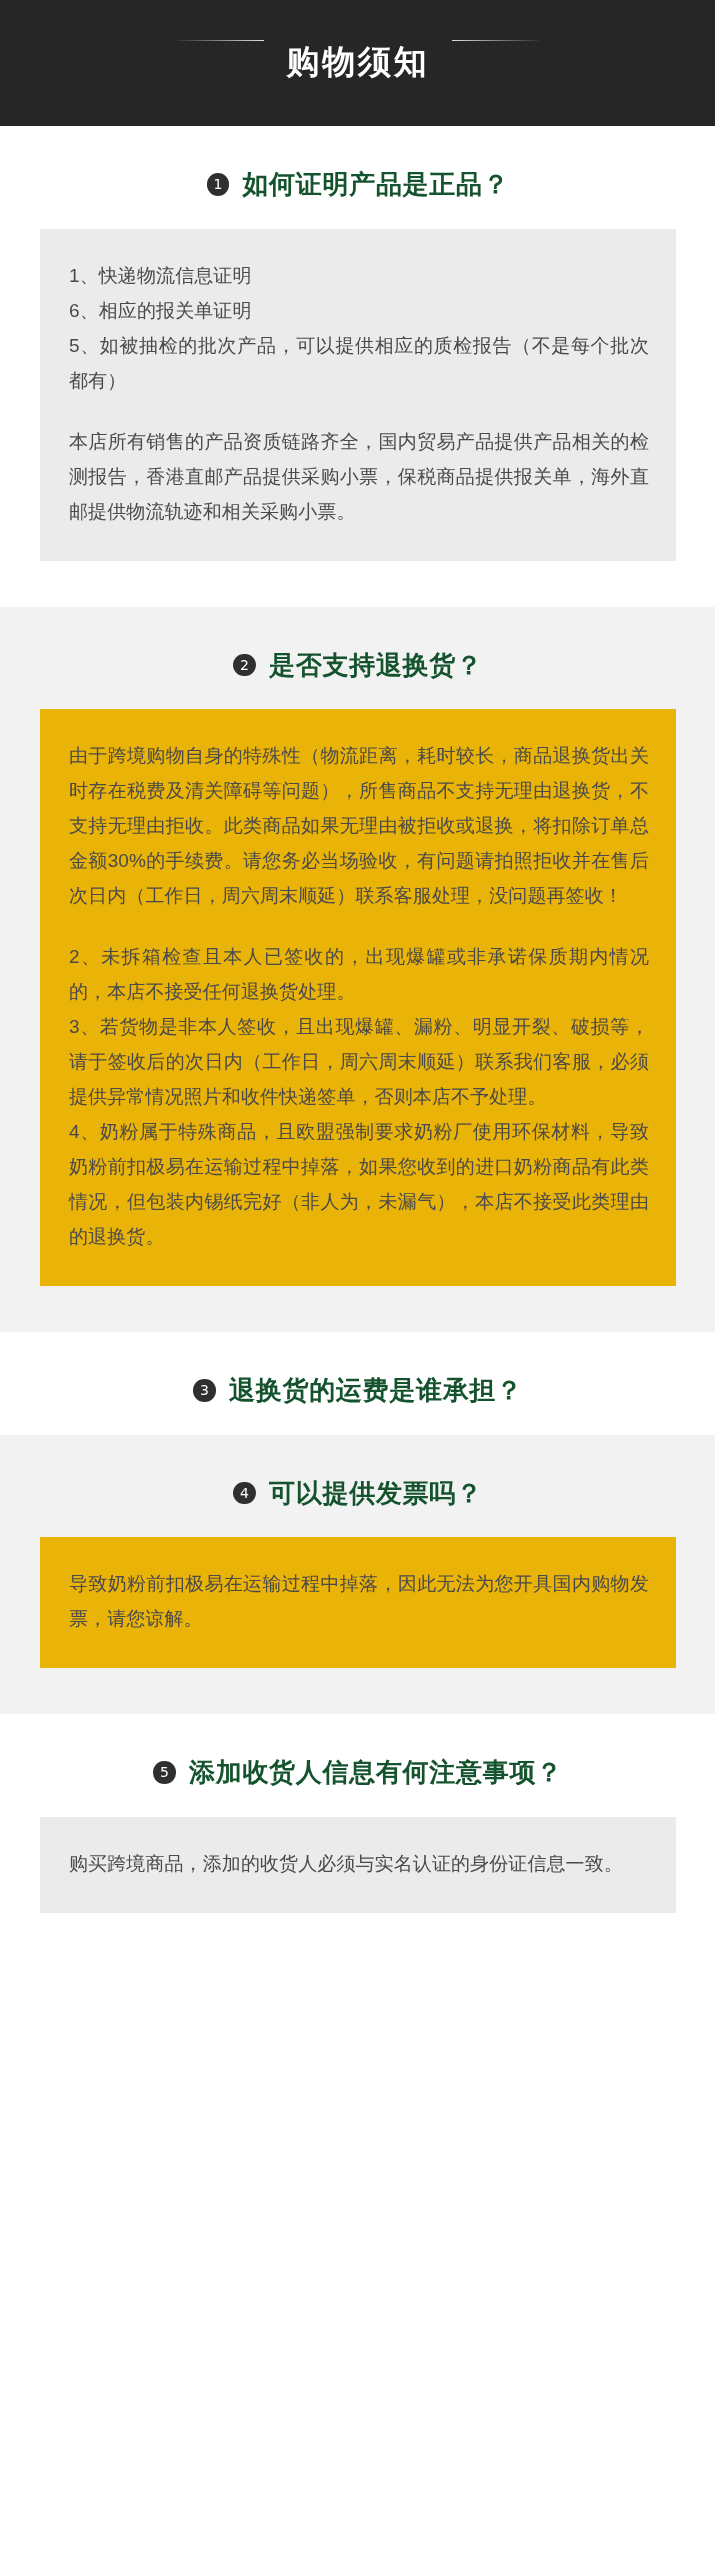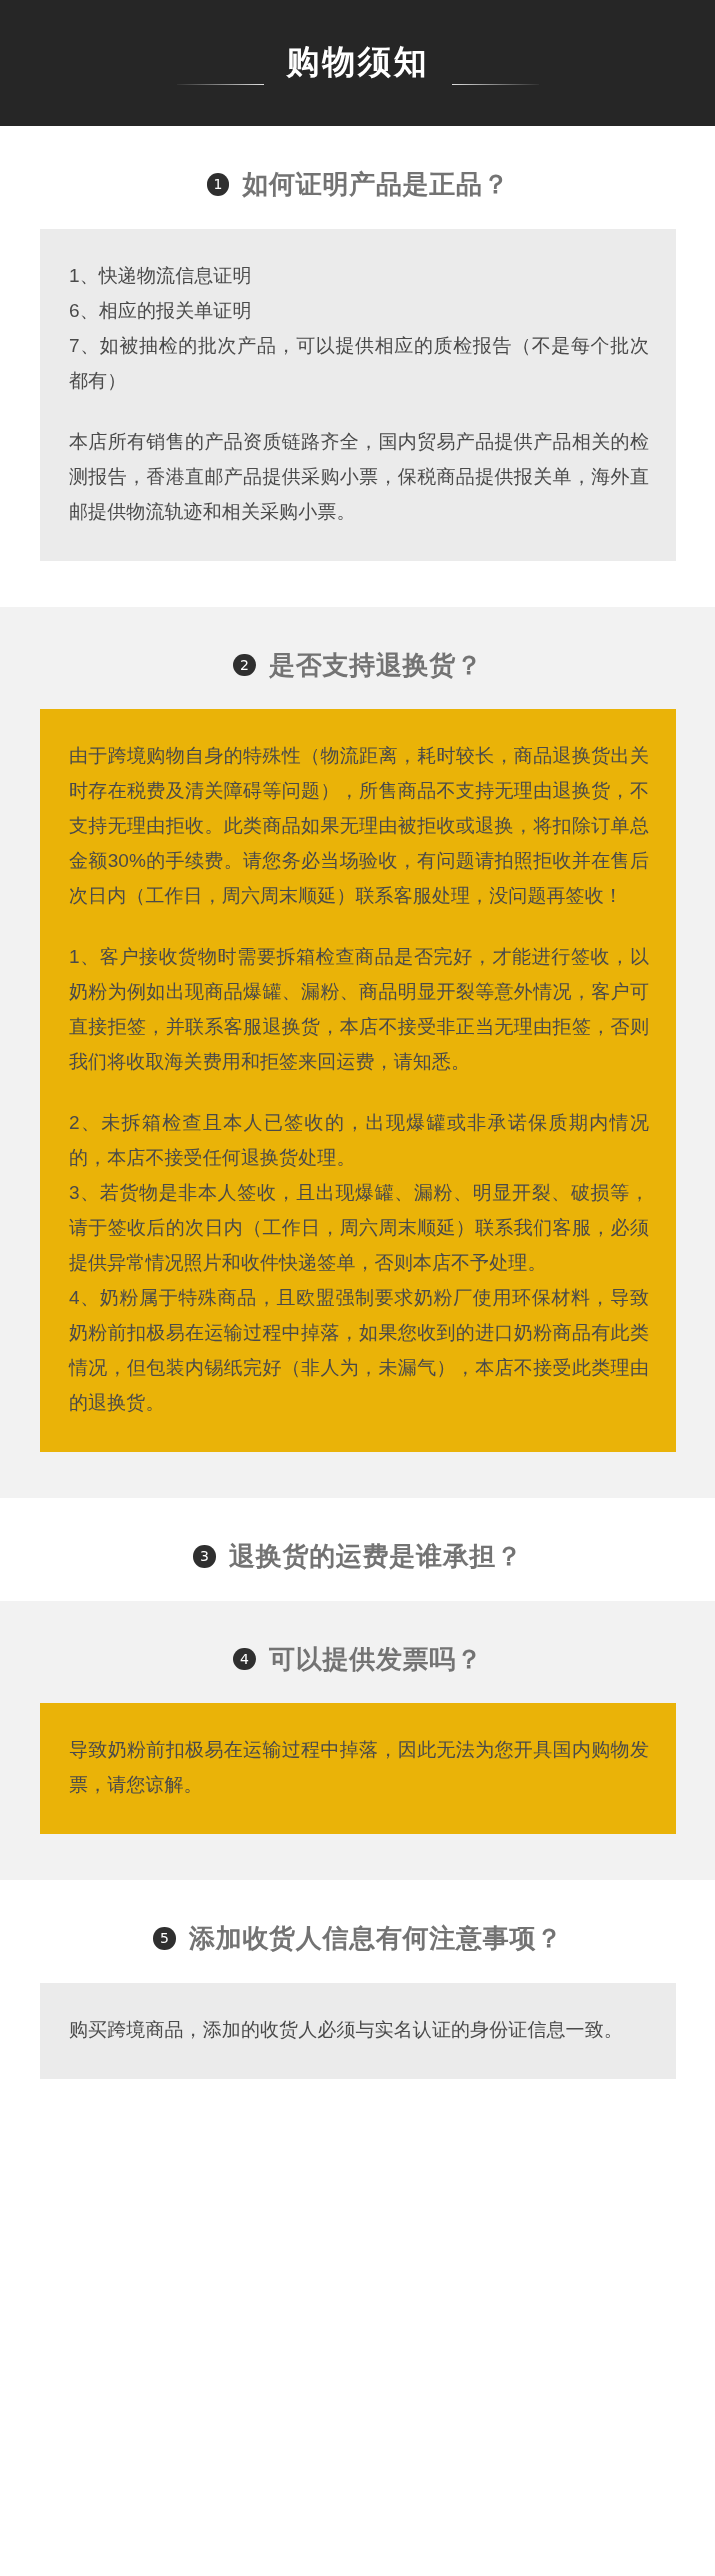--- a/index.html
+++ b/index.html
@@ -15,21 +15,21 @@
   .page {
     width: 716px;
     box-sizing: border-box;
   }
 
   
   .banner {
     background: #262626;
     padding: 40px 0 41px 0;
     display: flex;
-    align-items: flex-end;
+    align-items: flex-start;
     justify-content: center;
   }
   .banner .rule {
     width: 87px;
     height: 1.3px;
     background: linear-gradient(to right, rgba(255,255,255,0.05), rgba(255,255,255,0.85));
   }
   .banner .rule.right {
     background: linear-gradient(to left, rgba(255,255,255,0.05), rgba(255,255,255,0.85));
   }
@@ -68,21 +68,21 @@
     line-height: 22.5px;
     text-align: center;
     margin-right: 13.3px;
     flex: none;
     font-weight: normal;
     font-family: "DejaVu Sans", sans-serif;
   }
   .sec-title {
     font-size: 26px;
     font-weight: bold;
-    color: #737373;
+    color: #14532d;
     letter-spacing: 0.7px;
     white-space: nowrap;
   }
 
   .card-wrap {
     padding: 0 40px 46px 40px;
   }
   .card {
     background: #ebebeb;
     padding: 29px 27px 32px 29px;
@@ -119,35 +119,34 @@
 
   <div class="section plain">
     <div class="sec-head">
       <div class="sec-num">1</div>
       <div class="sec-title">如何证明产品是正品？</div>
     </div>
     <div class="card-wrap">
       <div class="card">
         <p class="tight">1、快递物流信息证明</p>
         <p class="tight">6、相应的报关单证明</p>
-        <p class="tight">7、如被抽检的批次产品，可以提供相应的质检报告（不是每个批次都有）</p>
+        <p class="tight">5、如被抽检的批次产品，可以提供相应的质检报告（不是每个批次都有）</p>
         <p>本店所有销售的产品资质链路齐全，国内贸易产品提供产品相关的检测报告，香港直邮产品提供采购小票，保税商品提供报关单，海外直邮提供物流轨迹和相关采购小票。</p>
       </div>
     </div>
   </div>
 
   <div class="section shaded">
     <div class="sec-head">
       <div class="sec-num">2</div>
       <div class="sec-title">是否支持退换货？</div>
     </div>
     <div class="card-wrap">
       <div class="card">
         <p>由于跨境购物自身的特殊性（物流距离，耗时较长，商品退换货出关时存在税费及清关障碍等问题），所售商品不支持无理由退换货，不支持无理由拒收。此类商品如果无理由被拒收或退换，将扣除订单总金额30%的手续费。请您务必当场验收，有问题请拍照拒收并在售后次日内（工作日，周六周末顺延）联系客服处理，没问题再签收！</p>
-        <p>1、客户接收货物时需要拆箱检查商品是否完好，才能进行签收，以奶粉为例如出现商品爆罐、漏粉、商品明显开裂等意外情况，客户可直接拒签，并联系客服退换货，本店不接受非正当无理由拒签，否则我们将收取海关费用和拒签来回运费，请知悉。</p>
         <p class="tight">2、未拆箱检查且本人已签收的，出现爆罐或非承诺保质期内情况的，本店不接受任何退换货处理。</p>
         <p class="tight">3、若货物是非本人签收，且出现爆罐、漏粉、明显开裂、破损等，请于签收后的次日内（工作日，周六周末顺延）联系我们客服，必须提供异常情况照片和收件快递签单，否则本店不予处理。</p>
         <p class="tight">4、奶粉属于特殊商品，且欧盟强制要求奶粉厂使用环保材料，导致奶粉前扣极易在运输过程中掉落，如果您收到的进口奶粉商品有此类情况，但包装内锡纸完好（非人为，未漏气），本店不接受此类理由的退换货。</p>
       </div>
     </div>
   </div>
 
   <div class="section plain">
     <div class="sec-head">
       <div class="sec-num">3</div>

